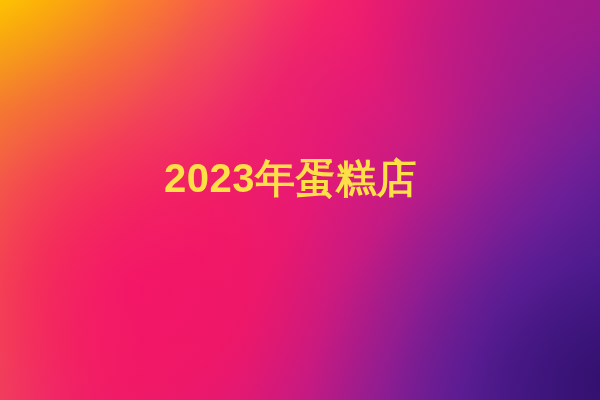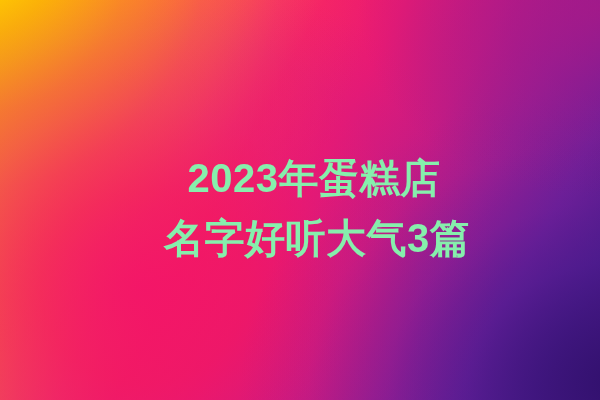--- a/index.html
+++ b/index.html
@@ -100,38 +100,36 @@
 
   .title-block {
     position: absolute;
     left: 164px;
     top: 148px;
     width: 300px;
   }
 
   .title-line {
     display: block;
-    color: #86efac;
+    color: #fde047;
     font-size: 40px;
     line-height: 60px;
     font-weight: 700;
     letter-spacing: 0.5px;
     white-space: nowrap;
-    text-align: center;
   }
 </style>
 </head>
 <body>
 
 <div class="poster">
 
   <div class="grad-base"></div>
   <div class="glow-warm"></div>
   <div class="glow-pink"></div>
   <div class="glow-violet"></div>
   <div class="glow-magenta"></div>
 
   <div class="title-block">
     <span class="title-line">2023年蛋糕店</span>
-    <span class="title-line">名字好听大气3篇</span>
   </div>
 
 </div>
 
 </body></html>

